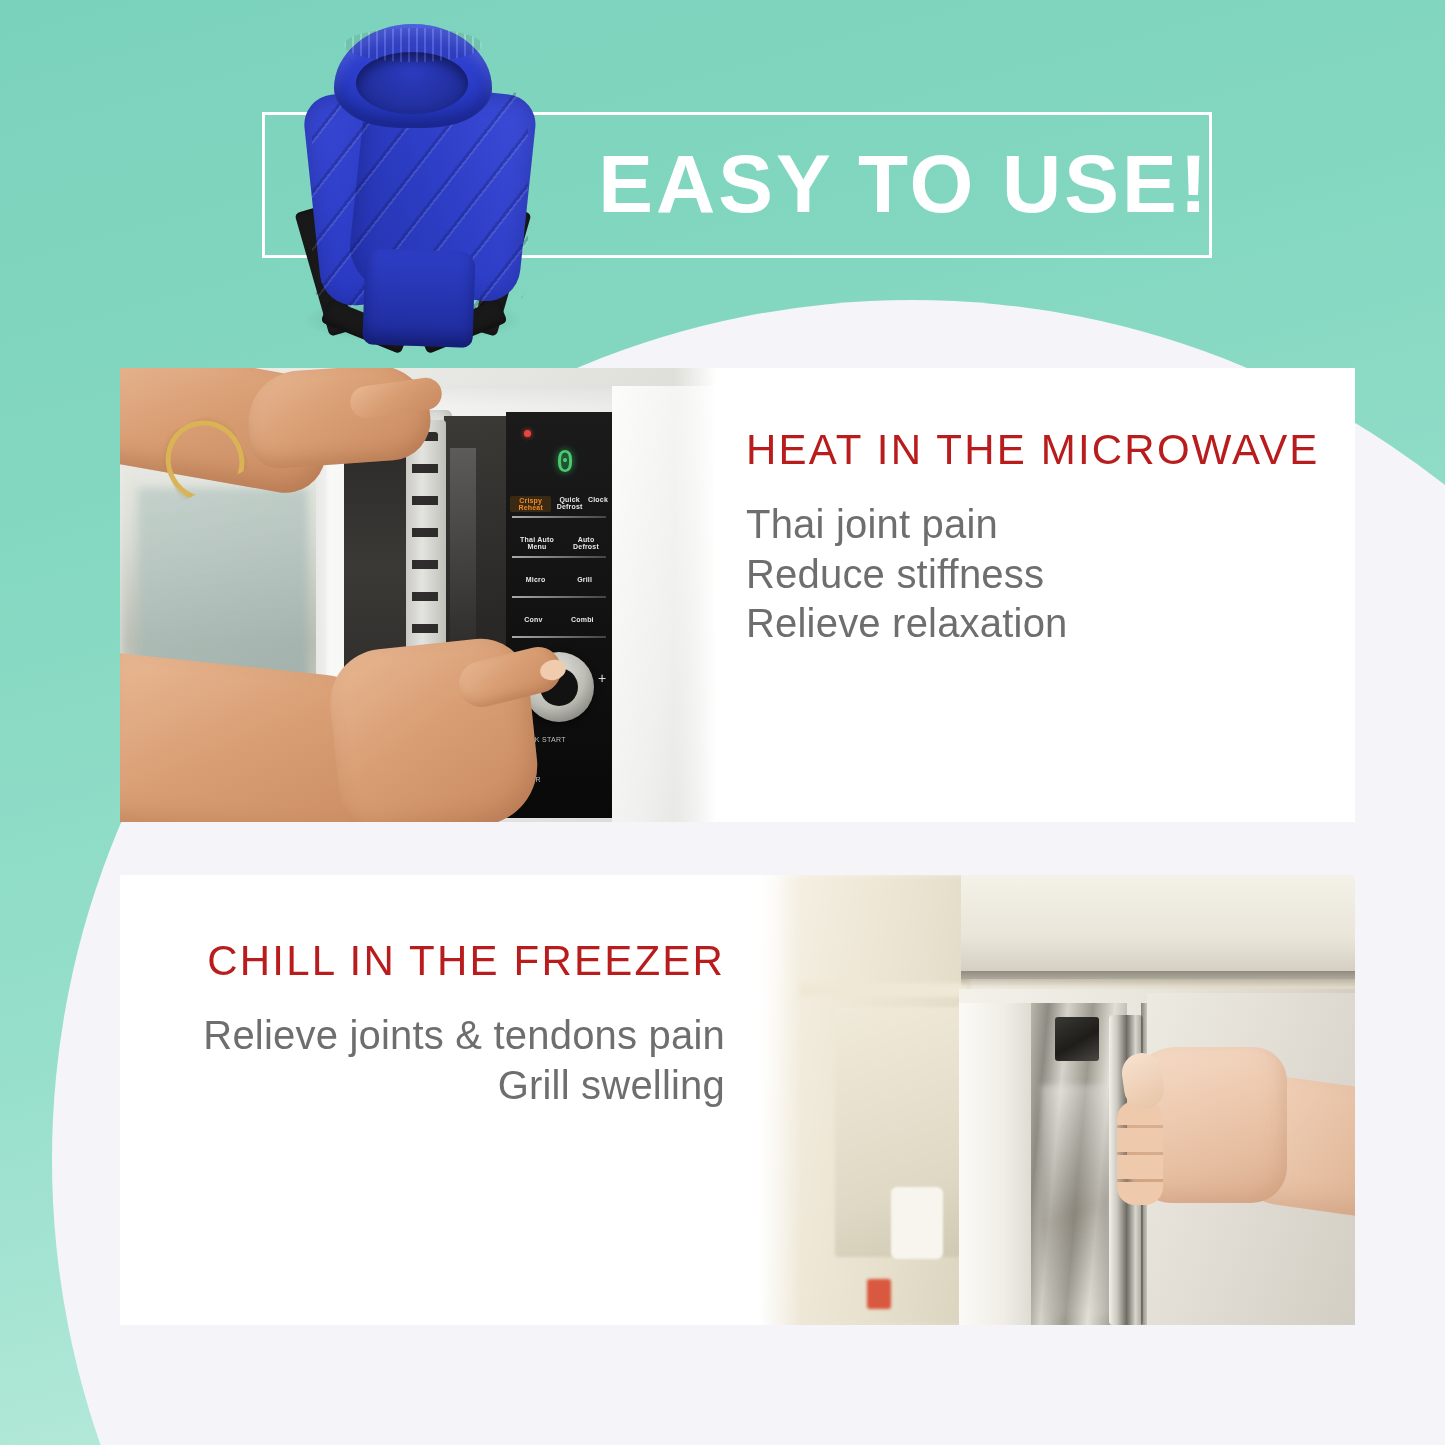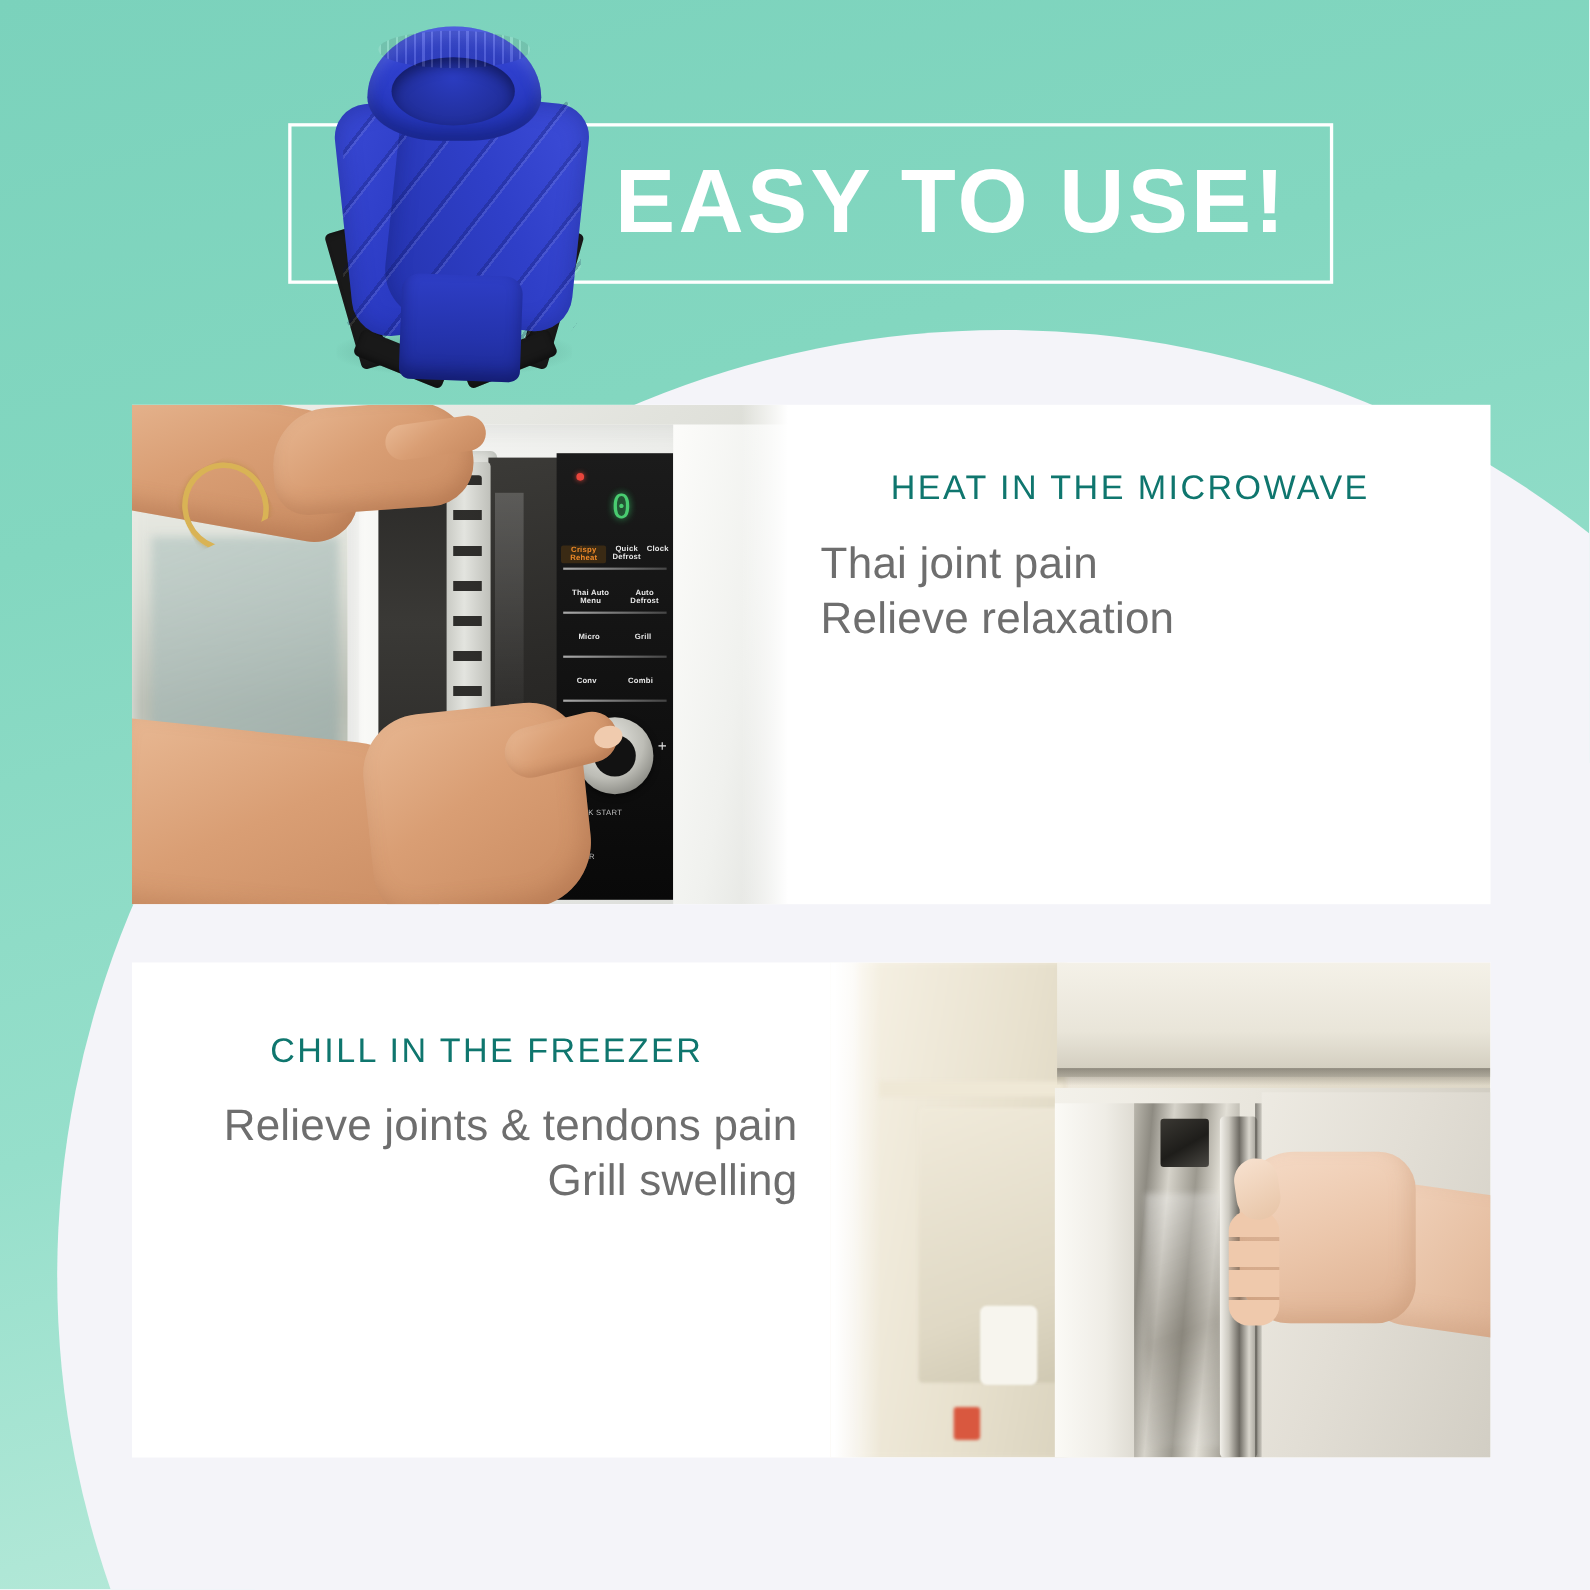--- a/index.html
+++ b/index.html
@@ -48,21 +48,21 @@
     border: 3px solid #FFFFFF;
     box-sizing: border-box;
   }
   .title-text {
     position: absolute;
     left: 520px;
     top: 128px;
     width: 690px;
     height: 112px;
     line-height: 112px;
-    text-align: center;
+    text-align: right;
     color: #FFFFFF;
     font-size: 82px;
     font-weight: bold;
     letter-spacing: 3px;
     white-space: nowrap;
   }
 
   
   .product {
     position: absolute;
@@ -205,27 +205,26 @@
     flex: 1 1 auto;
     padding: 58px 46px 0 26px;
     box-sizing: border-box;
   }
   .panel-freezer .panel-copy {
     padding: 62px 30px 0 40px;
     text-align: right;
   }
 
   .panel-heading {
-    color: #0f766e;
-    font-size: 31px;
+    color: #b91c1c;
+    font-size: 42px;
     font-weight: normal;
     letter-spacing: 2.2px;
     margin: 0 0 26px 0;
     white-space: nowrap;
-    text-align: center;
   }
   .benefit-list {
     list-style: none;
     margin: 0;
     padding: 0;
   }
   .benefit-item {
     color: #6E6E6E;
     font-size: 40px;
     font-weight: normal;
@@ -711,20 +710,21 @@
       <div class="skin mw-finger-point"></div>
       <div class="mw-nail"></div>
 
       <div class="mw-photo-fade"></div>
     </div>
 
     <div class="panel-copy">
       <h2 class="panel-heading">HEAT IN THE MICROWAVE</h2>
       <ul class="benefit-list">
         <li class="benefit-item">Thai joint pain</li>
+        <li class="benefit-item">Reduce stiffness</li>
         <li class="benefit-item">Relieve relaxation</li>
       </ul>
     </div>
   </div>
 
   <div class="panel panel-freezer">
 
     <div class="panel-copy">
       <h2 class="panel-heading">CHILL IN THE FREEZER</h2>
       <ul class="benefit-list">

